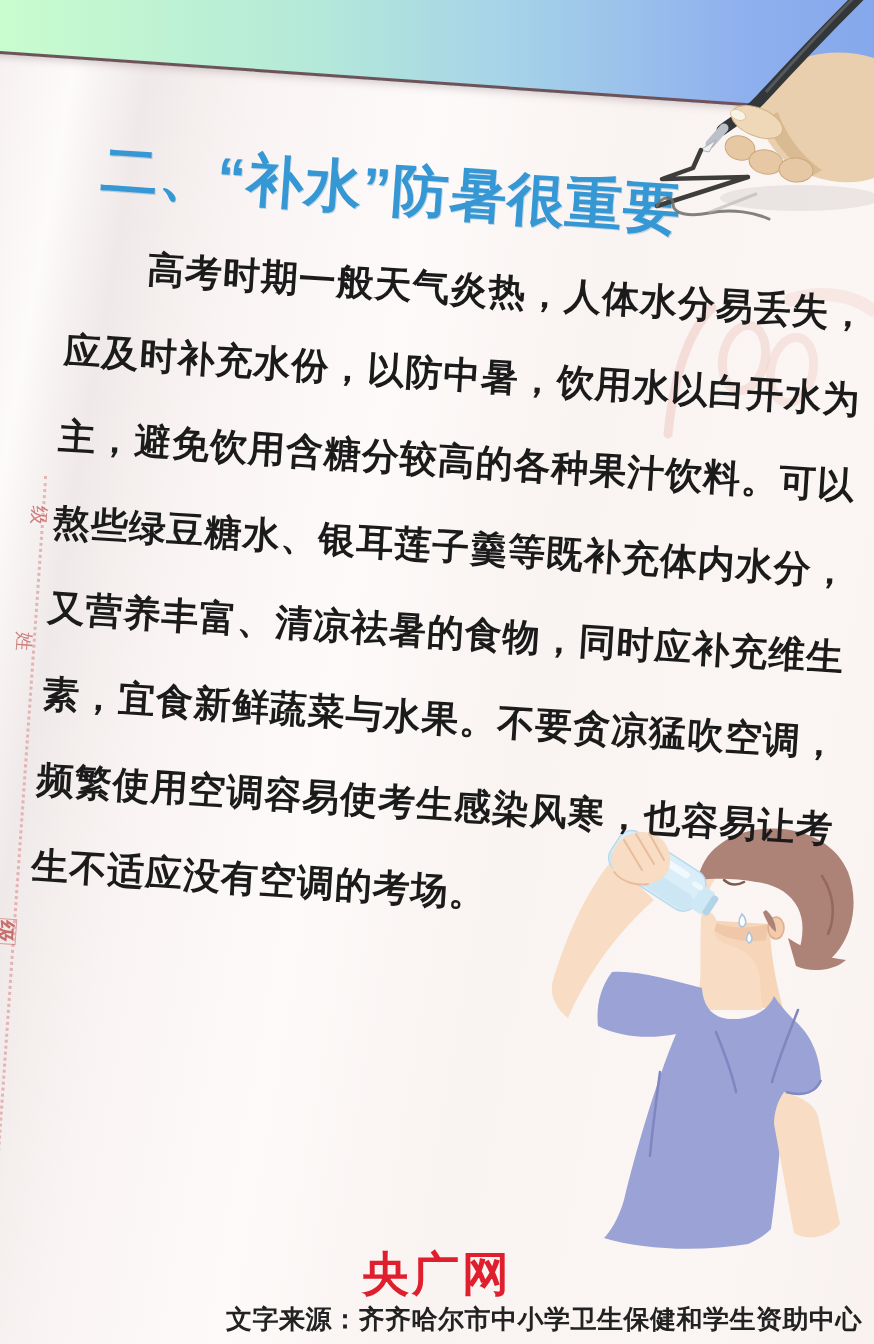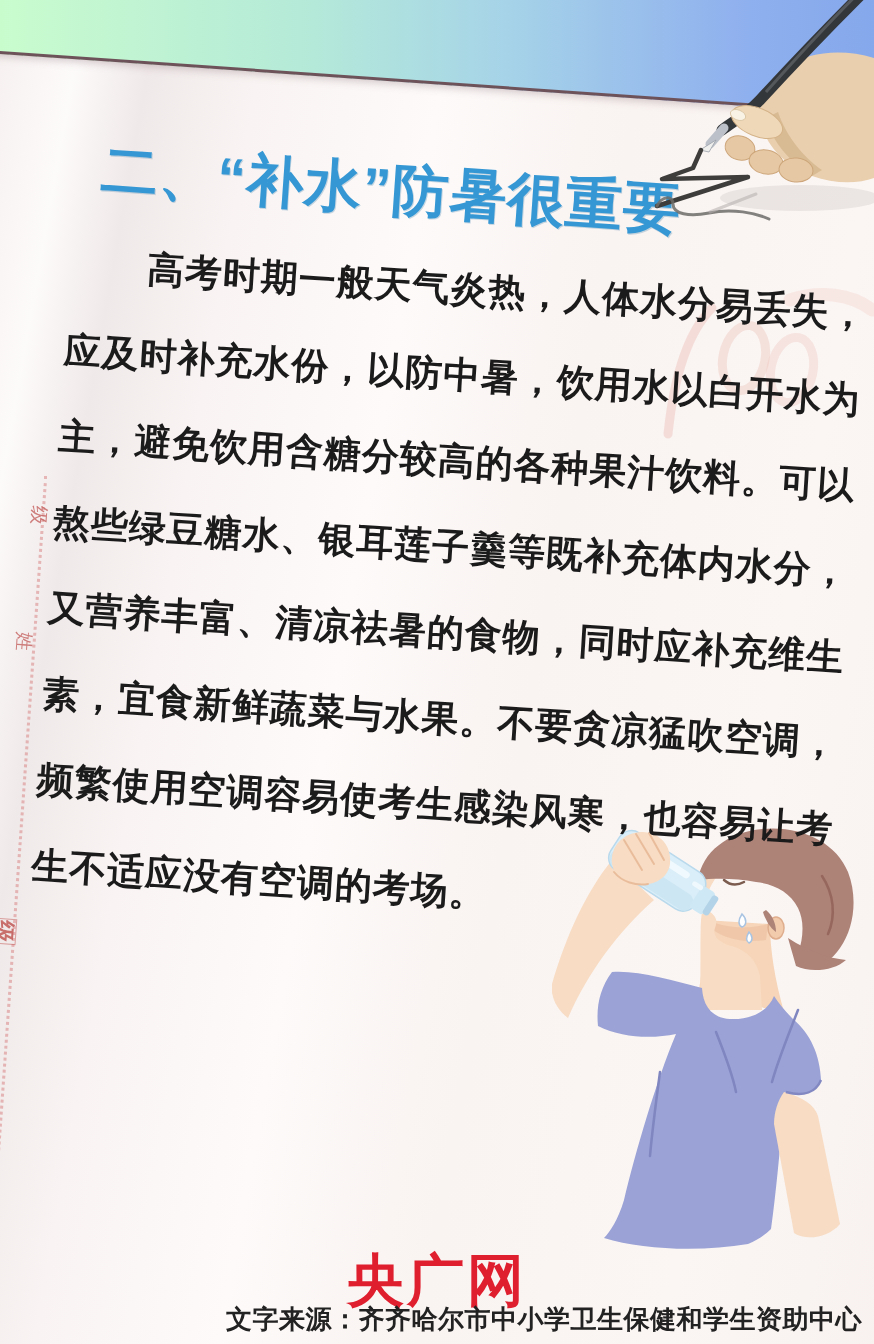--- a/index.html
+++ b/index.html
@@ -41,21 +41,21 @@
   }
   .body-line { white-space:nowrap; }
   .body-line:first-child { text-indent:78px; }
   
   .watermark { position:absolute; left:640px; top:282px; }
   .boy-svg  { position:absolute; left:552px; top:820px; }
   .pen-svg  { position:absolute; left:560px; top:0; overflow:visible; }
   
   .logo {
     position:absolute; left:0; right:0; top:1243px; text-align:center;
-    font-size:57px; font-weight:900; letter-spacing:3px; color:#e01f2e;
+    font-size:47px; font-weight:900; letter-spacing:3px; color:#e01f2e;
   }
   .source {
     position:absolute; left:226px; top:1302px;
     font-size:26px; font-weight:600; letter-spacing:.5px; color:#222;
     white-space:nowrap;
   }
   .z2{z-index:2}.z3{z-index:3}.z4{z-index:4}.z5{z-index:5}.z6{z-index:6}
 </style>
 </head>
 <body>

